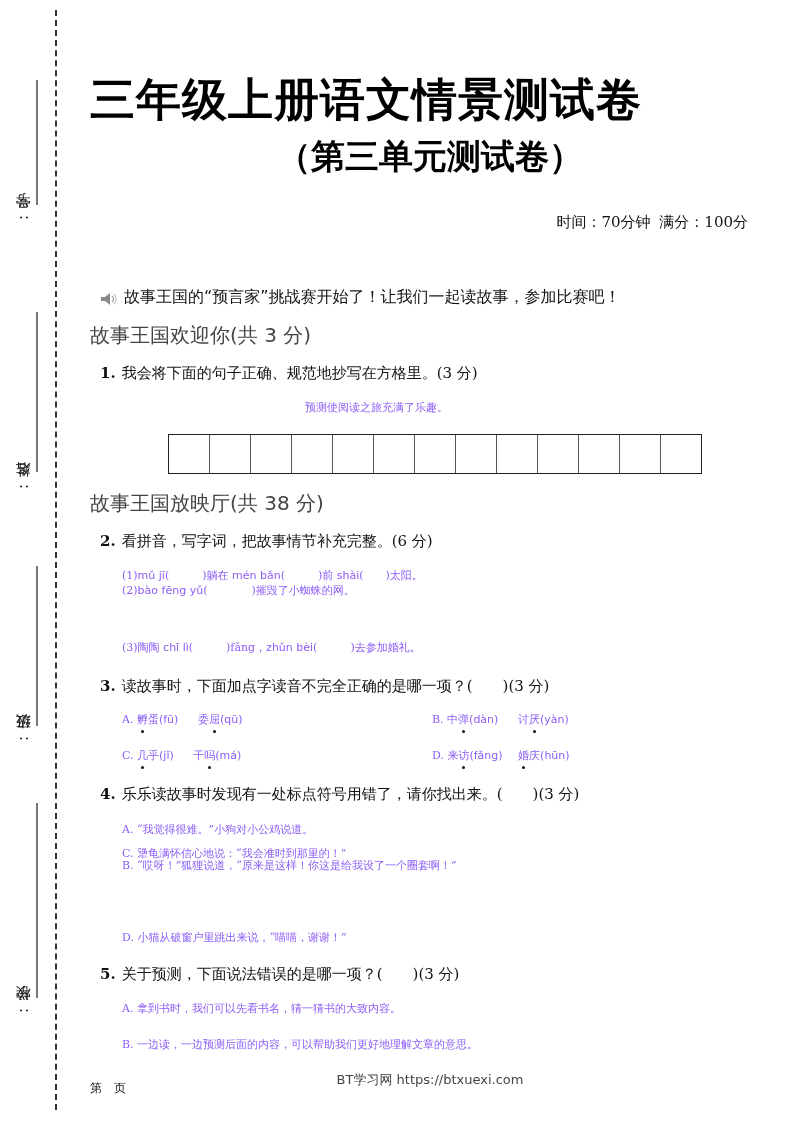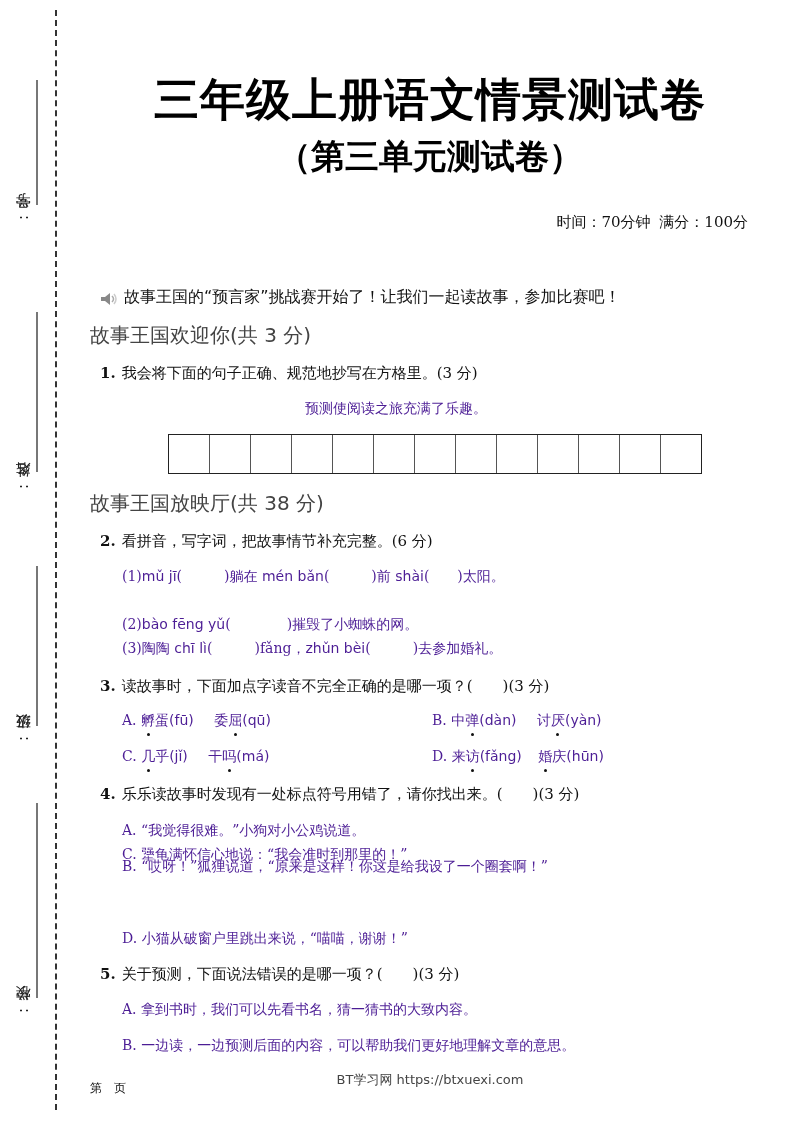--- a/index.html
+++ b/index.html
@@ -14,21 +14,21 @@
   }
   .field { position: absolute; left: 14px; width: 30px; }
   .field-label {
     position: absolute; left: 0; width: 30px;
     writing-mode: vertical-rl; transform: rotate(180deg);
     font-family: "DejaVu Sans", sans-serif; font-size: 15px; color: #222;
   }
   .field-line { position: absolute; left: 22px; width: 0; border-left: 2px solid #777; }
 
   .title {
-    position: absolute; left: 90px; width: 680px; top: 70px; text-align: center;
+    position: absolute; left: 90px; width: 680px; top: 70px; 
     font-family: "DejaVu Sans", sans-serif; font-weight: bold; font-size: 45px; letter-spacing: 1px;
     color: #000;
   }
   .subtitle {
     position: absolute; left: 90px; width: 680px; top: 134px; text-align: center;
     font-family: "DejaVu Sans", sans-serif; font-weight: bold; font-size: 34px; color: #000;
   }
   .meta {
     position: absolute; right: 45px; top: 213px; font-size: 15px; color: #111; margin-left: 8px;
   }
@@ -41,21 +41,21 @@
   .speaker-icon { width: 18px; height: 14px; margin-right: 6px; display: inline-block; }
 
   .section-head {
     position: absolute; left: 90px; width: 680px; text-align: left;
     font-family: "DejaVu Sans", sans-serif; font-size: 20px; color: #444;
   }
   .q {
     position: absolute; left: 100px; font-size: 15px; color: #111; white-space: nowrap;
   }
   .q .num { font-weight: bold; margin-right: 6px; }
-  .line { position: absolute; font-size: 14px; color: #4c1d95; white-space: nowrap; }
+  .line { position: absolute; font-size: 11px; color: #8b5cf6; white-space: nowrap; }
   .py { font-family: "DejaVu Sans", sans-serif; }
   .dot { position: relative; display: inline-block; }
   .dot::after {
     content: ""; position: absolute; left: 50%; bottom: -6px; width: 3px; height: 3px;
     margin-left: -1.5px; background: #111; border-radius: 50%;
   }
   .grid {
     position: absolute; left: 168px; top: 434px; display: flex;
     border: 1.5px solid #222;
   }
@@ -136,21 +136,21 @@
 </div>
 
 <div class="section-head" style="top:490px">故事王国放映厅(共 38 分)</div>
 
 <div class="q" style="top:532px">
   <span class="num">2.</span><span>看拼音，写字词，把故事情节补充完整。(6 分)</span>
 </div>
 <div class="line" style="top:568px;left:122px">
   <span>(1)</span><span class="py">mǔ jī</span><span>(　　　)躺在 </span><span class="py">mén bǎn</span><span>(　　　)前 </span><span class="py">shài</span><span>(　　)太阳。</span>
 </div>
-<div class="line" style="top:616px;left:122px">
+<div class="line" style="top:583px;left:122px">
   <span>(2)</span><span class="py">bào fēng yǔ</span><span>(　　　　)摧毁了小蜘蛛的网。</span>
 </div>
 <div class="line" style="top:640px;left:122px">
   <span>(3)陶陶 </span><span class="py">chī lì</span><span>(　　　)fǎng，</span><span class="py">zhǔn bèi</span><span>(　　　)去参加婚礼。</span>
 </div>
 
 <div class="q" style="top:677px">
   <span class="num">3.</span><span>读故事时，下面加点字读音不完全正确的是哪一项？(　　)(3 分)</span>
 </div>
 <div class="line" style="top:712px;left:122px">

